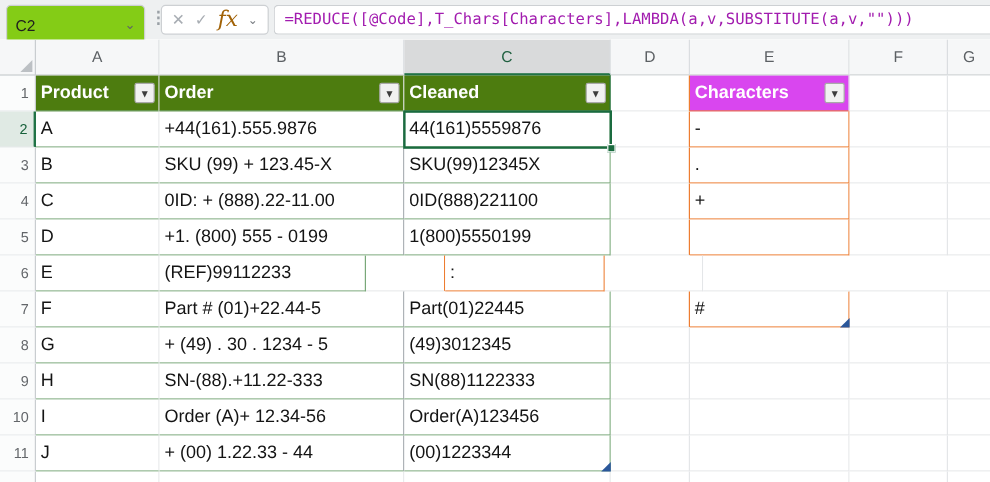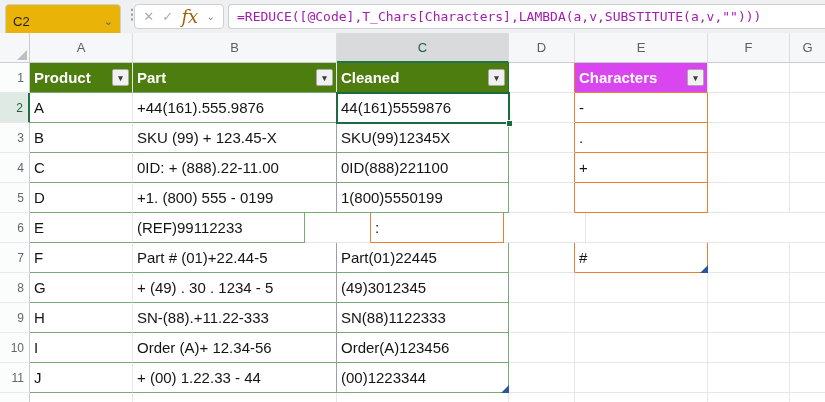--- a/index.html
+++ b/index.html
@@ -2,21 +2,21 @@
 <html><head>
 <meta charset="utf-8">
 <style>
   * { margin:0; padding:0; box-sizing:border-box; }
   html,body { width:825px; height:402px; overflow:hidden; background:#fff;
     font-family:"Liberation Sans", sans-serif; }
   .stage { position:relative; width:825px; height:402px; background:#fff; }
 
   
   .toolbar { position:absolute; top:0; left:0; width:825px; height:33px; background:#eef0f1; }
-  .namebox { position:absolute; left:5px; top:4px; width:116px; height:25px; background:#eab308;
+  .namebox { position:absolute; left:5px; top:4px; width:116px; height:25px; background:#84cc16;
     border:1px solid #cdd0d3; border-radius:4px; display:flex; align-items:center;
     padding:16px 7px; font-size:13px; color:#1f1f1f;gap:44px; }
   .namebox .chev { margin-left:auto; color:#5f6368; font-size:11px; line-height:1; }
   .tb-dots { position:absolute; left:125px; top:6px; color:#9aa0a6; font-size:14px; font-weight:bold; }
   .fnbox { position:absolute; left:134px; top:4px; width:90px; height:25px; background:#fff;
     border:1px solid #cdd0d3; border-radius:4px; display:flex; align-items:center;
     justify-content:space-evenly; }
   .icx { color:#a8adb3; font-size:13px; }
   .icchk { color:#a8adb3; font-size:13px; }
   .icfx { font-family:"DejaVu Serif", serif; font-style:italic; font-size:18px; color:#a16207; }
@@ -116,21 +116,21 @@
       <div class="ch wG">G</div>
     </div>
 
     <div class="row">
       <div class="gut">1</div>
       <div class="cell wA thead">
         <span>Product</span>
         <span class="dd">▾</span>
       </div>
       <div class="cell wB thead">
-        <span>Part</span>
+        <span>Order</span>
         <span class="dd">▾</span>
       </div>
       <div class="cell wC thead gC">
         <span>Cleaned</span>
         <span class="dd">▾</span>
       </div>
       <div class="cell wD odr"></div>
       <div class="cell wE ohead">
         <span>Characters</span>
         <span class="dd">▾</span>

